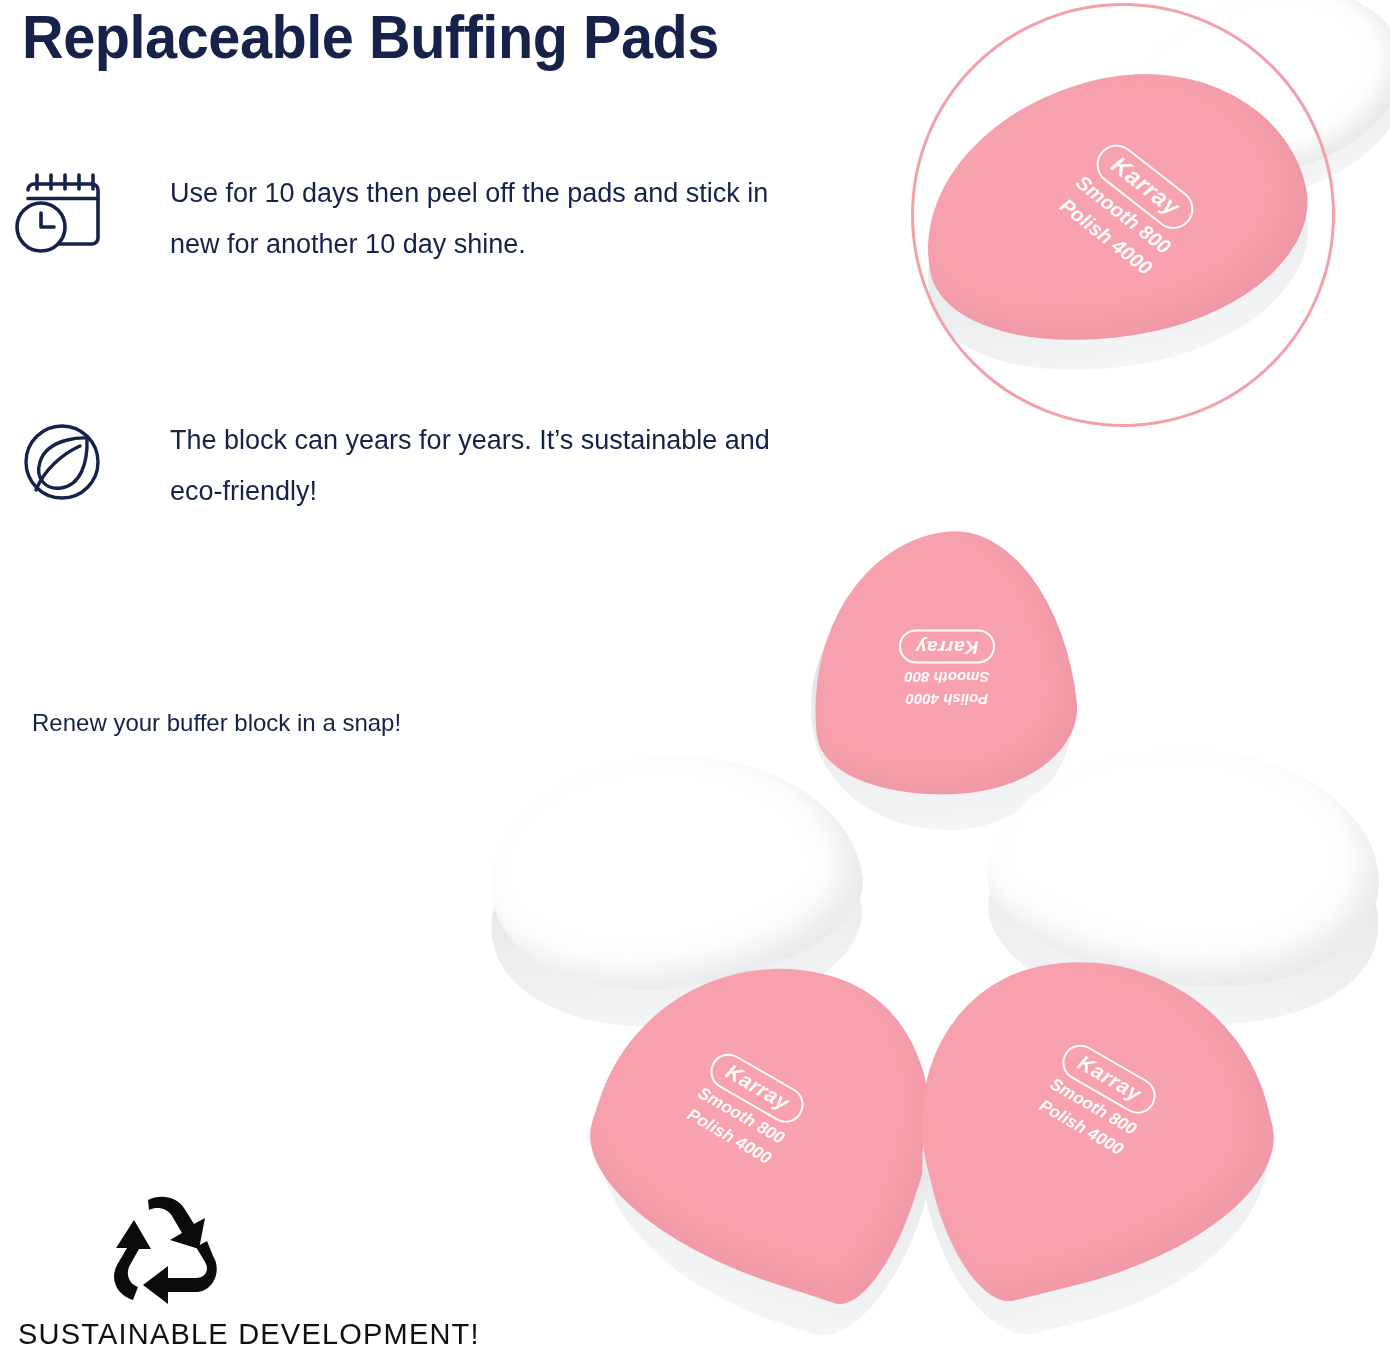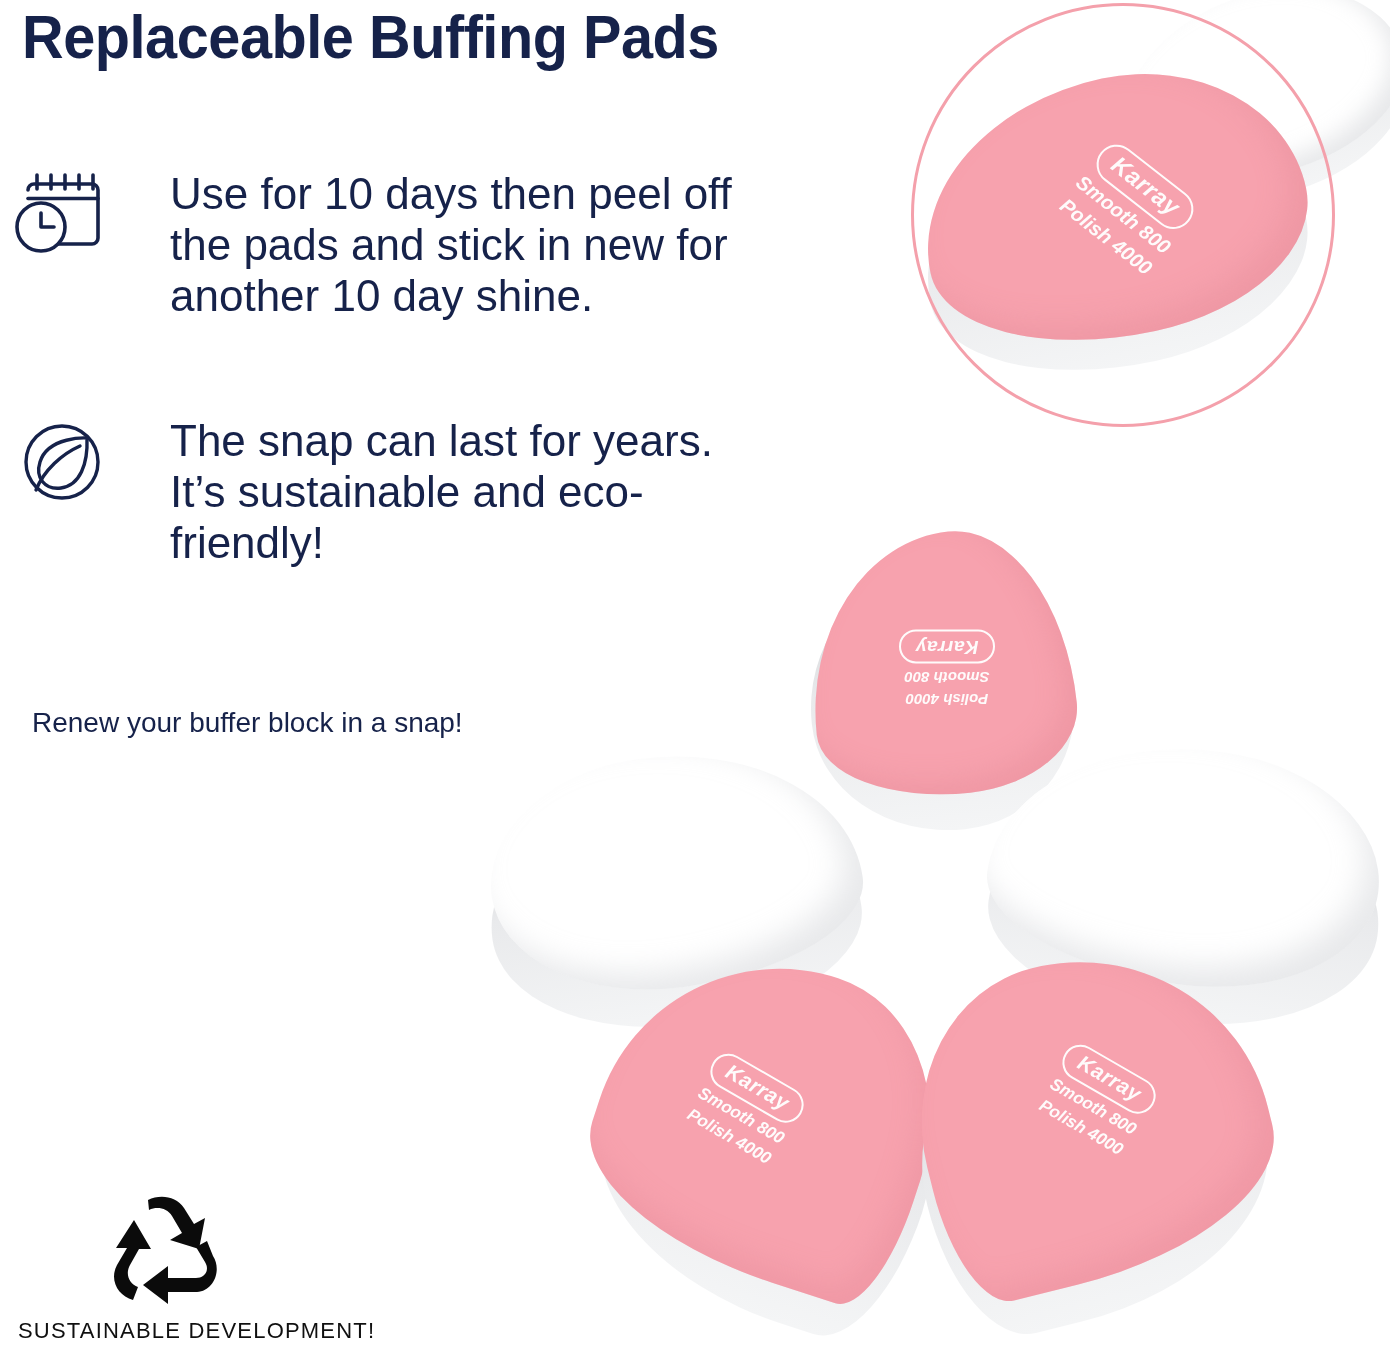--- a/index.html
+++ b/index.html
@@ -16,51 +16,51 @@
     font-size:62px;line-height:70px;font-weight:700;
     letter-spacing:-0.5px;color:#16224a;
     transform:scaleX(.93);transform-origin:left center;
     white-space:nowrap;
   }
 
   
   .feature{position:absolute;display:flex;align-items:flex-start;}
   .feat-icon{flex:0 0 auto;width:100px;height:100px;position:relative;}
   .feat-text{
-    font-size:44px;line-height:51px;font-weight:400;color:#16224a;
+    font-size:27px;line-height:51px;font-weight:400;color:#16224a;
     width:600px;
   }
   #feature-1{left:14px;top:165px;}
   #feature-1 .feat-text{margin-left:56px;margin-top:3px;}
   #feature-2{left:14px;top:412px;}
   #feature-2 .feat-text{margin-left:56px;margin-top:3px;}
 
   
   .renew{
     position:absolute;left:32px;top:700px;
-    font-size:28px;line-height:46px;font-weight:400;color:#16224a;
+    font-size:24px;line-height:46px;font-weight:400;color:#16224a;
     white-space:nowrap;
   }
   .bullet-list{
     position:absolute;left:40px;top:772px;margin:0;padding:0;list-style:none;
   }
   .bullet-item{
     font-size:36px;line-height:50px;font-weight:400;color:#16224a;
     position:relative;padding-left:52px;white-space:nowrap;
   }
   .bullet-item::before{
     content:"";position:absolute;left:14px;top:22px;
     width:12px;height:12px;border-radius:50%;background:#16224a;
   }
 
   
   .footer-icon{position:absolute;left:104px;top:1192px;width:120px;height:112px;}
   .footer-text{
     position:absolute;left:18px;top:1318px;
-    font-size:22px;letter-spacing:1.2px;font-weight:400;color:#101010;
+    font-size:29px;letter-spacing:1.2px;font-weight:400;color:#101010;
     font-family:"Liberation Sans", sans-serif;white-space:nowrap;
   }
 
   
   .pad-wrap{position:absolute;}
   .pad-side{
     position:absolute;
     background:linear-gradient(#cfd1d4,#e9eaec 45%,#f4f5f6);
   }
   .pad-top{position:absolute;}
@@ -114,21 +114,21 @@
   <div class="feature" id="feature-2">
     <div class="feat-icon">
       <svg width="100" height="100" viewBox="0 0 100 100">
         <g fill="none" stroke="#16224a" stroke-width="3.4" stroke-linecap="round" stroke-linejoin="round">
           <circle cx="48" cy="50" r="36"></circle>
           <path d="M73 26 C73 26 34 24 26 50 C21 66 31 78 47 76 C66 73.5 74 52 73 26 Z"></path>
           <path d="M22 78 C30 58 48 42 66 34"></path>
         </g>
       </svg>
     </div>
-    <div class="feat-text">The snap can last for years. It’s sustainable and eco-friendly!</div>
+    <div class="feat-text">The block can years for years. It’s sustainable and eco-friendly!</div>
   </div>
 
   <div class="renew">Renew your buffer block in a snap!</div>
 
   <div class="footer-icon">
     <svg width="120" height="112" viewBox="0 0 120 112">
       <g fill="#0b0b0b">
 
         <path d="M44 8 C56 2 72 4 80 16 L90 32 L101 26 L95 57 L66 48 L78 41 L68 24 C63 16 53 14 45 18 Z"></path>
 

